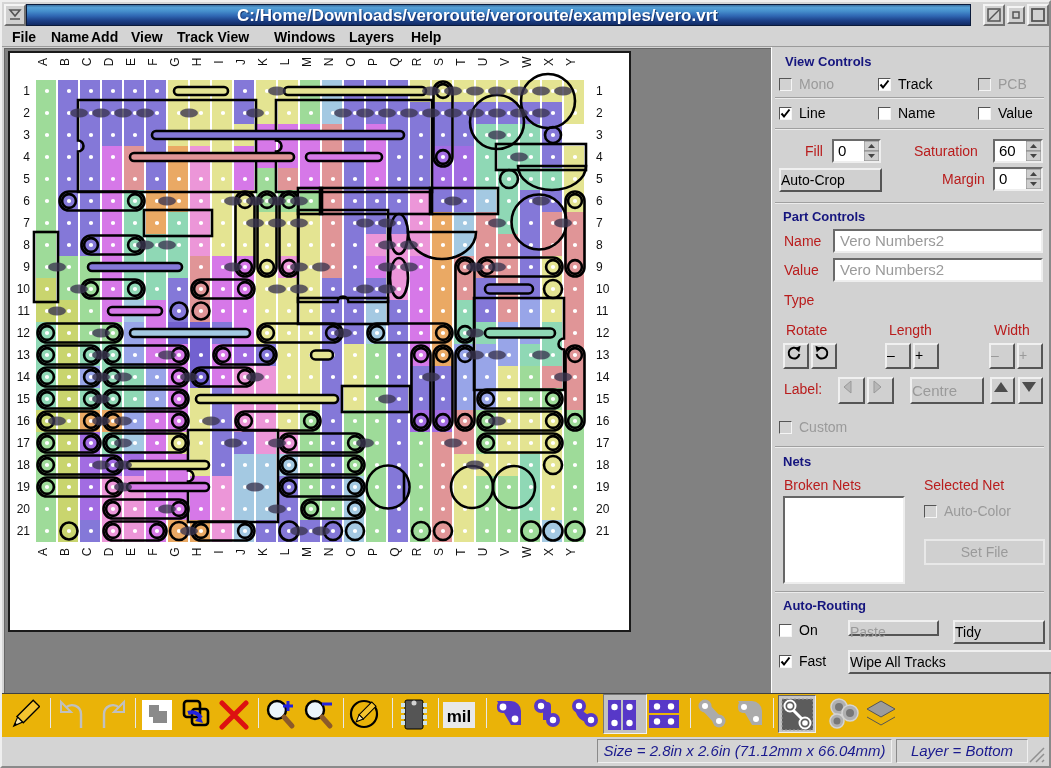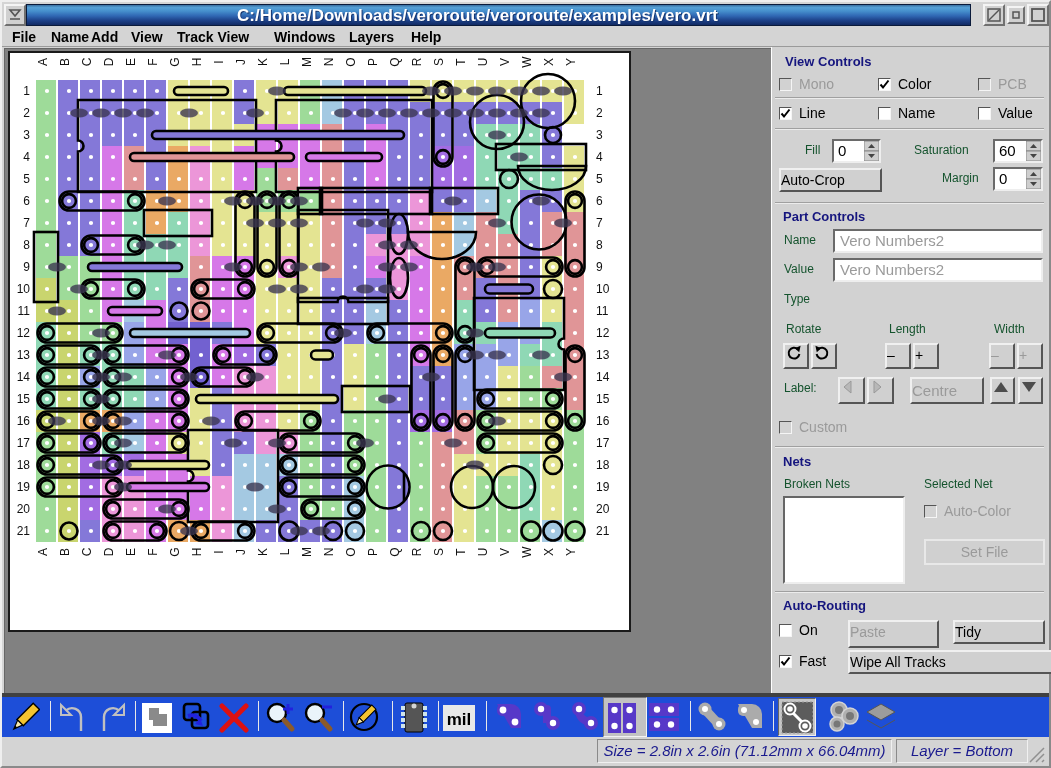--- a/index.html
+++ b/index.html
@@ -11,34 +11,34 @@
  background:linear-gradient(180deg,#3a6fa0 0%,#55a0d6 13%,#4690cd 30%,#3068b4 54%,#1d4189 77%,#112a63 100%);
  border:1px solid #0a1a3a;color:#fff;font-size:17px;font-weight:bold;text-align:center;line-height:21px;text-shadow:1px 1px 0 #16356e;padding-right:42px;}
 .menubar{position:absolute;left:2px;top:27px;right:2px;height:20px;background:#d4d4d4;border-bottom:1px solid #9a9a9a;
  font-size:14px;font-weight:bold;color:#000;}
 .menubar span{position:absolute;top:2px;}
 .viewport{position:absolute;left:4px;top:48px;width:767px;height:645px;background:#818181;
  border-top:1px solid #666;border-left:1px solid #666;}
 .canvas{position:absolute;left:3px;top:2px;width:623px;height:581px;background:#fff;border:2px solid #1a1a1a;}
 .rpanel{position:absolute;left:771px;top:47px;width:276px;height:646px;background:#d2d2d2;border-left:1px solid #fff;font-size:14px;}
 .hdr{position:absolute;color:#15157e;font-weight:bold;font-size:13px;}
-.lbl{position:absolute;color:#14532d;font-size:12px;}
+.lbl{position:absolute;color:#b91c1c;font-size:14px;}
 .glbl{position:absolute;color:#9a9a9a;font-size:14px;}
 .blbl{position:absolute;color:#000;font-size:14px;}
 .sep{position:absolute;left:3px;right:3px;height:2px;border-top:1px solid #a0a0a0;border-bottom:1px solid #ececec;}
 .cb{position:absolute;width:13px;height:13px;background:#fff;border-top:1px solid #555;border-left:1px solid #555;border-right:1px solid #f5f5f5;border-bottom:1px solid #f5f5f5;}
 .cbd{background:#d2d2d2;}
 .btn{position:absolute;background:#d0d0d0;border-top:2px solid #f0f0f0;border-left:2px solid #f0f0f0;border-right:2px solid #555;border-bottom:2px solid #555;
  color:#000;font-size:14px;text-align:left;}
 .btnd{color:#9a9a9a;}
 .btnf{position:absolute;background:#d0d0d0;border:2px solid #e8e8e8;color:#9a9a9a;font-size:14px;text-align:center;}
 .inp{position:absolute;background:#fff;border-top:2px solid #6a6a6a;border-left:2px solid #6a6a6a;border-right:2px solid #eee;border-bottom:2px solid #eee;
  color:#9a9a9a;font-size:15px;padding-left:5px;}
 .spin{position:absolute;background:#fff;border-top:2px solid #6a6a6a;border-left:2px solid #6a6a6a;border-right:2px solid #eee;border-bottom:2px solid #eee;color:#000;font-size:15px;padding-left:4px;}
-.toolbar{position:absolute;left:2px;top:693px;right:2px;height:44px;background:#1d4ed8;border-top:4px solid #404040;}
+.toolbar{position:absolute;left:2px;top:693px;right:2px;height:44px;background:#eab308;border-top:1px solid #404040;}
 .statusbar{position:absolute;left:2px;top:737px;right:2px;height:29px;background:#d4d4d4;font-style:italic;}
 .sbox{position:absolute;top:2px;height:24px;border:1px solid #8a8a8a;border-bottom-color:#f0f0f0;border-right-color:#f0f0f0;
  color:#1a1a8e;font-size:15px;text-align:center;line-height:22px;}
 .ticon{position:absolute;top:3px;}
 .tsep{position:absolute;top:4px;width:1px;height:30px;background:#9c9c9c;border-right:1px solid #e8e8e8;}
 </style></head><body>
 <div class="win"></div>
 <div class="tbtn" style="left:4px"><svg width="18" height="18">
       <path d="M4 4h10l-5 6zM4 13h10" stroke="#555" stroke-width="1.6" fill="#c8c8c8"></path>
     </svg></div>
@@ -628,21 +628,21 @@
   </div>
 <div class="rpanel">
     <div class="hdr" style="left:13px;top:7px">View Controls</div>
     <div class="cb cbd" style="left:7px;top:31px"></div>
     <div class="glbl" style="left:27px;top:29px">Mono</div>
     <div class="cb" style="left:106px;top:31px">
       <svg width="11" height="11" style="position:absolute;left:0;top:0">
         <path d="M1.5 5.5L4 8.5L9.5 1.5" stroke="#000" stroke-width="2" fill="none"></path>
       </svg>
     </div>
-    <div class="blbl" style="left:126px;top:29px">Color</div>
+    <div class="blbl" style="left:126px;top:29px">Track</div>
     <div class="cb cbd" style="left:206px;top:31px"></div>
     <div class="glbl" style="left:226px;top:29px">PCB</div>
     <div class="sep" style="top:50px"></div>
     <div class="cb" style="left:7px;top:60px">
       <svg width="11" height="11" style="position:absolute;left:0;top:0">
         <path d="M1.5 5.5L4 8.5L9.5 1.5" stroke="#000" stroke-width="2" fill="none"></path>
       </svg>
     </div>
     <div class="blbl" style="left:27px;top:58px">Line</div>
     <div class="cb" style="left:106px;top:60px"></div>
@@ -724,21 +724,21 @@
     <div class="lbl" style="left:12px;top:430px">Broken Nets</div>
     <div class="lbl" style="left:152px;top:430px">Selected Net</div>
     <div style="position:absolute;left:11px;top:449px;width:122px;height:88px;background:#fff;border-top:2px solid #666;border-left:2px solid #666;border-right:2px solid #eee;border-bottom:2px solid #eee"></div>
     <div class="cb cbd" style="left:152px;top:458px"></div>
     <div class="glbl" style="left:172px;top:456px">Auto-Color</div>
     <div class="btnf" style="left:152px;top:492px;width:121px;height:26px;line-height:22px">Set File</div>
     <div class="sep" style="top:544px"></div>
     <div class="hdr" style="left:11px;top:551px">Auto-Routing</div>
     <div class="cb" style="left:7px;top:577px"></div>
     <div class="blbl" style="left:27px;top:575px">On</div>
-    <div class="btn btnd" style="left:76px;top:573px;width:91px;height:28px;line-height:20px">Paste</div>
+    <div class="btn btnd" style="left:76px;top:573px;width:91px;height:16px;line-height:20px">Paste</div>
     <div class="btn" style="left:181px;top:573px;width:92px;height:24px;line-height:20px">Tidy</div>
     <div class="cb" style="left:7px;top:608px">
       <svg width="11" height="11" style="position:absolute;left:0;top:0">
         <path d="M1.5 5.5L4 8.5L9.5 1.5" stroke="#000" stroke-width="2" fill="none"></path>
       </svg>
     </div>
     <div class="blbl" style="left:27px;top:606px">Fast</div>
     <div class="btn" style="left:76px;top:603px;width:229px;height:24px;line-height:20px">Wipe All Tracks</div>
   </div>
 <div class="toolbar">

